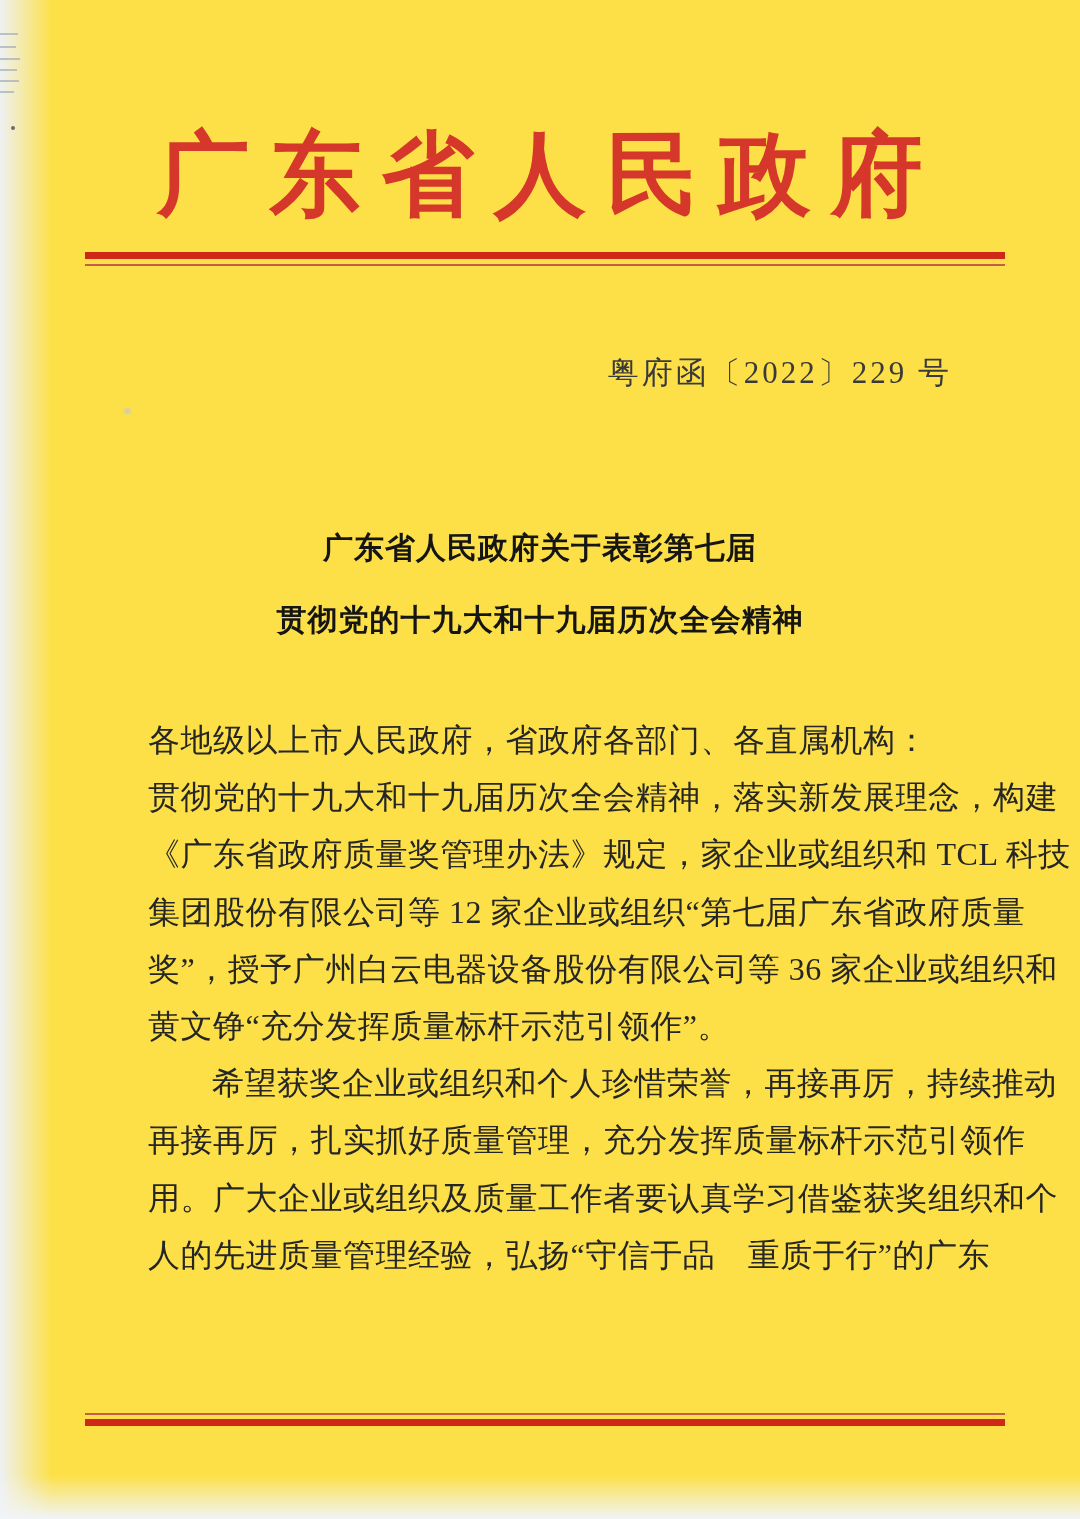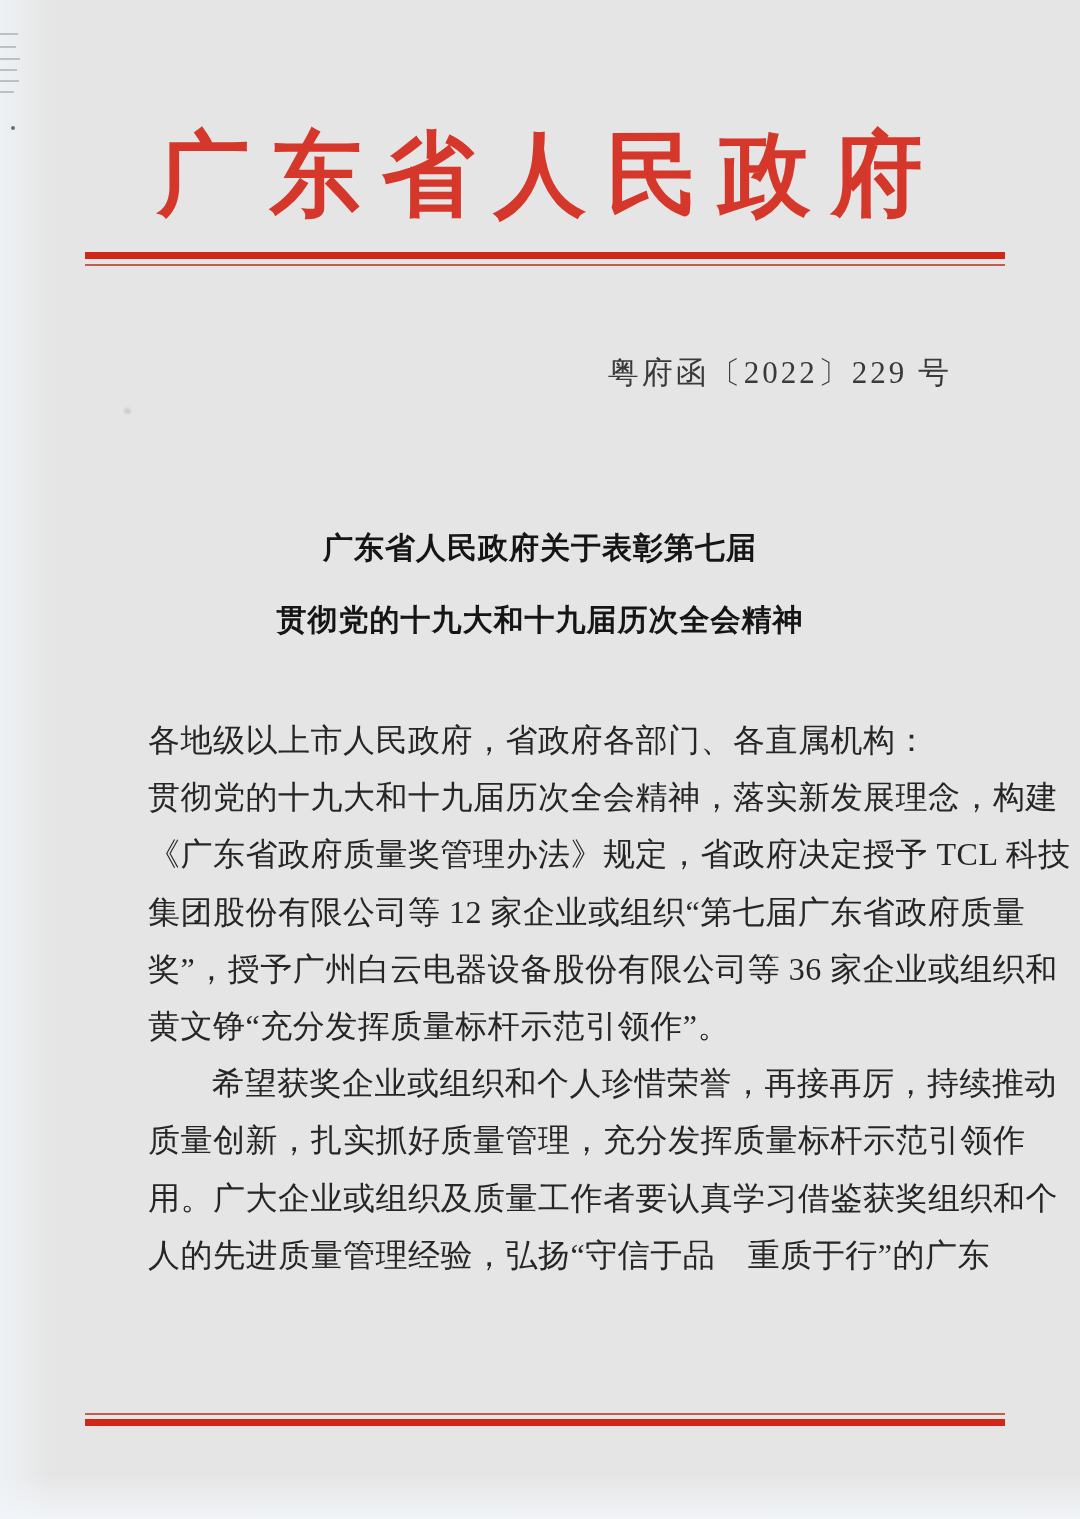--- a/index.html
+++ b/index.html
@@ -4,21 +4,21 @@
 <style>
   html, body {
     margin: 0;
     padding: 0;
     background: #ffffff;
   }
   .page {
     position: relative;
     width: 1080px;
     height: 1519px;
-    background: #e5e5e5;
+    background: #fde047;
     overflow: hidden;
     font-family: "Liberation Serif", "DejaVu Serif", serif;
   }
   
   .scan-shade-left {
     position: absolute; top: 0; left: 0; width: 60px; height: 100%;
     background: linear-gradient(90deg, #eef1f4 0px, rgba(255,255,255,0) 52px);
     pointer-events: none;
   }
   .scan-shade-bottom {
@@ -129,26 +129,26 @@
   <div class="title-block">
     <div class="title-line">广东省人民政府关于表彰第七届</div>
     <div class="title-line">贯彻党的十九大和十九届历次全会精神</div>
   </div>
 
   <div class="body-block">
     <div class="body-line">各地级以上市人民政府，省政府各部门、各直属机构：</div>
     <div>
 
         <div class="body-line">贯彻党的十九大和十九届历次全会精神，落实新发展理念，构建</div>
-        <div class="body-line">《广东省政府质量奖管理办法》规定，省政府决定授予 TCL 科技</div>
+        <div class="body-line">《广东省政府质量奖管理办法》规定，家企业或组织和 TCL 科技</div>
         <div class="body-line">集团股份有限公司等 12 家企业或组织“第七届广东省政府质量</div>
         <div class="body-line">奖”，授予广州白云电器设备股份有限公司等 36 家企业或组织和</div>
         <div class="body-line">黄文铮“充分发挥质量标杆示范引领作”。</div>
         <div class="body-line indent">希望获奖企业或组织和个人珍惜荣誉，再接再厉，持续推动</div>
-        <div class="body-line">质量创新，扎实抓好质量管理，充分发挥质量标杆示范引领作</div>
+        <div class="body-line">再接再厉，扎实抓好质量管理，充分发挥质量标杆示范引领作</div>
         <div class="body-line">用。广大企业或组织及质量工作者要认真学习借鉴获奖组织和个</div>
         <div class="body-line">人的先进质量管理经验，弘扬“守信于品　重质于行”的广东</div>
       </div>
   </div>
 
   <div class="rule rule-bottom">
     <div class="thin"></div>
     <div class="thick"></div>
   </div>
 

